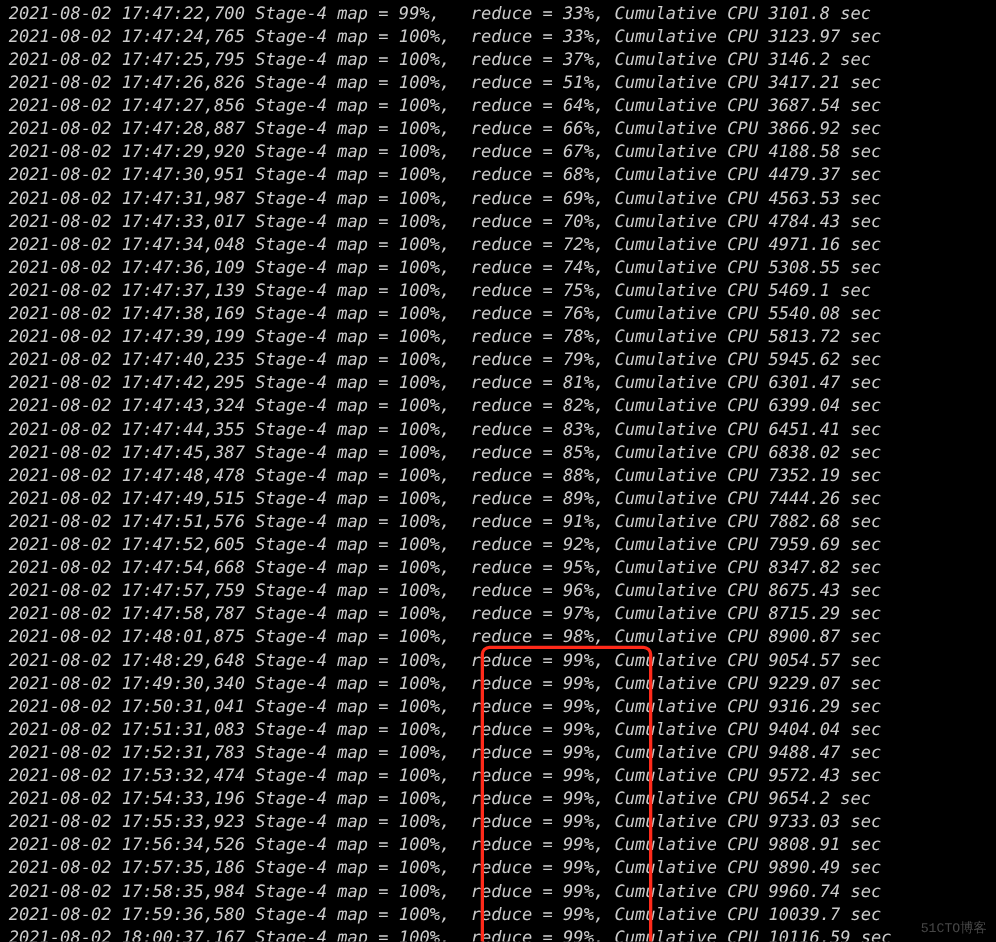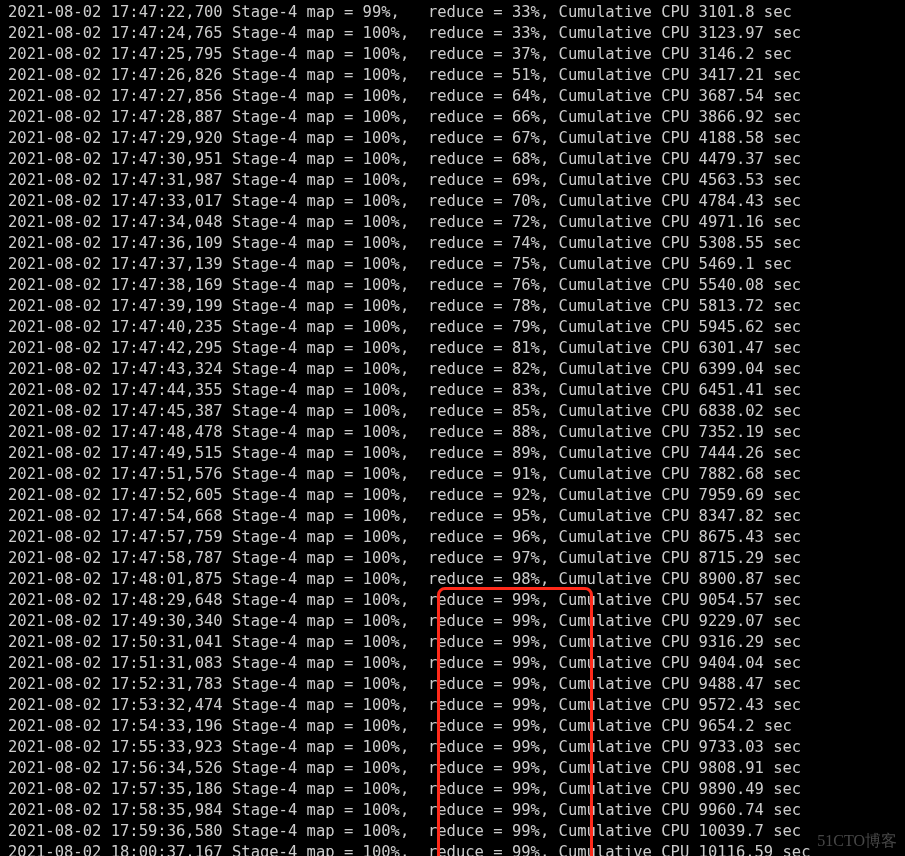--- a/index.html
+++ b/index.html
@@ -16,33 +16,34 @@
   .terminal {
     font-family: "Consolas", "Menlo", "DejaVu Sans Mono", monospace;
     font-size: 15.5px;
     line-height: 21px;
     color: #cccccc;
     white-space: pre;
     padding: 2px 8px 0 8px;
   }
   .logline {
     display: block;
+    font-style: italic;
   }
   .highlight-box {
     position: absolute;
     border: 3px solid #ff2a1a;
     border-radius: 8px;
     pointer-events: none;
   }
   .watermark {
     position: absolute;
     right: 8px;
     bottom: 4px;
-    font-family: Liberation Serif, serif;
-    font-size: 16px;
+    font-family: Liberation Mono, monospace;
+    font-size: 12px;
     color: rgba(200,200,200,0.35);
     pointer-events: none;
   }
 </style>
 </head>
 <body>
 
 <div class="terminal" id="terminal-root"><span class="logline">2021-08-02 17:47:22,700 Stage-4 map = 99%,   reduce = 33%, Cumulative CPU 3101.8 sec</span><span class="logline">2021-08-02 17:47:24,765 Stage-4 map = 100%,  reduce = 33%, Cumulative CPU 3123.97 sec</span><span class="logline">2021-08-02 17:47:25,795 Stage-4 map = 100%,  reduce = 37%, Cumulative CPU 3146.2 sec</span><span class="logline">2021-08-02 17:47:26,826 Stage-4 map = 100%,  reduce = 51%, Cumulative CPU 3417.21 sec</span><span class="logline">2021-08-02 17:47:27,856 Stage-4 map = 100%,  reduce = 64%, Cumulative CPU 3687.54 sec</span><span class="logline">2021-08-02 17:47:28,887 Stage-4 map = 100%,  reduce = 66%, Cumulative CPU 3866.92 sec</span><span class="logline">2021-08-02 17:47:29,920 Stage-4 map = 100%,  reduce = 67%, Cumulative CPU 4188.58 sec</span><span class="logline">2021-08-02 17:47:30,951 Stage-4 map = 100%,  reduce = 68%, Cumulative CPU 4479.37 sec</span><span class="logline">2021-08-02 17:47:31,987 Stage-4 map = 100%,  reduce = 69%, Cumulative CPU 4563.53 sec</span><span class="logline">2021-08-02 17:47:33,017 Stage-4 map = 100%,  reduce = 70%, Cumulative CPU 4784.43 sec</span><span class="logline">2021-08-02 17:47:34,048 Stage-4 map = 100%,  reduce = 72%, Cumulative CPU 4971.16 sec</span><span class="logline">2021-08-02 17:47:36,109 Stage-4 map = 100%,  reduce = 74%, Cumulative CPU 5308.55 sec</span><span class="logline">2021-08-02 17:47:37,139 Stage-4 map = 100%,  reduce = 75%, Cumulative CPU 5469.1 sec</span><span class="logline">2021-08-02 17:47:38,169 Stage-4 map = 100%,  reduce = 76%, Cumulative CPU 5540.08 sec</span><span class="logline">2021-08-02 17:47:39,199 Stage-4 map = 100%,  reduce = 78%, Cumulative CPU 5813.72 sec</span><span class="logline">2021-08-02 17:47:40,235 Stage-4 map = 100%,  reduce = 79%, Cumulative CPU 5945.62 sec</span><span class="logline">2021-08-02 17:47:42,295 Stage-4 map = 100%,  reduce = 81%, Cumulative CPU 6301.47 sec</span><span class="logline">2021-08-02 17:47:43,324 Stage-4 map = 100%,  reduce = 82%, Cumulative CPU 6399.04 sec</span><span class="logline">2021-08-02 17:47:44,355 Stage-4 map = 100%,  reduce = 83%, Cumulative CPU 6451.41 sec</span><span class="logline">2021-08-02 17:47:45,387 Stage-4 map = 100%,  reduce = 85%, Cumulative CPU 6838.02 sec</span><span class="logline">2021-08-02 17:47:48,478 Stage-4 map = 100%,  reduce = 88%, Cumulative CPU 7352.19 sec</span><span class="logline">2021-08-02 17:47:49,515 Stage-4 map = 100%,  reduce = 89%, Cumulative CPU 7444.26 sec</span><span class="logline">2021-08-02 17:47:51,576 Stage-4 map = 100%,  reduce = 91%, Cumulative CPU 7882.68 sec</span><span class="logline">2021-08-02 17:47:52,605 Stage-4 map = 100%,  reduce = 92%, Cumulative CPU 7959.69 sec</span><span class="logline">2021-08-02 17:47:54,668 Stage-4 map = 100%,  reduce = 95%, Cumulative CPU 8347.82 sec</span><span class="logline">2021-08-02 17:47:57,759 Stage-4 map = 100%,  reduce = 96%, Cumulative CPU 8675.43 sec</span><span class="logline">2021-08-02 17:47:58,787 Stage-4 map = 100%,  reduce = 97%, Cumulative CPU 8715.29 sec</span><span class="logline">2021-08-02 17:48:01,875 Stage-4 map = 100%,  reduce = 98%, Cumulative CPU 8900.87 sec</span><span class="logline">2021-08-02 17:48:29,648 Stage-4 map = 100%,  reduce = 99%, Cumulative CPU 9054.57 sec</span><span class="logline">2021-08-02 17:49:30,340 Stage-4 map = 100%,  reduce = 99%, Cumulative CPU 9229.07 sec</span><span class="logline">2021-08-02 17:50:31,041 Stage-4 map = 100%,  reduce = 99%, Cumulative CPU 9316.29 sec</span><span class="logline">2021-08-02 17:51:31,083 Stage-4 map = 100%,  reduce = 99%, Cumulative CPU 9404.04 sec</span><span class="logline">2021-08-02 17:52:31,783 Stage-4 map = 100%,  reduce = 99%, Cumulative CPU 9488.47 sec</span><span class="logline">2021-08-02 17:53:32,474 Stage-4 map = 100%,  reduce = 99%, Cumulative CPU 9572.43 sec</span><span class="logline">2021-08-02 17:54:33,196 Stage-4 map = 100%,  reduce = 99%, Cumulative CPU 9654.2 sec</span><span class="logline">2021-08-02 17:55:33,923 Stage-4 map = 100%,  reduce = 99%, Cumulative CPU 9733.03 sec</span><span class="logline">2021-08-02 17:56:34,526 Stage-4 map = 100%,  reduce = 99%, Cumulative CPU 9808.91 sec</span><span class="logline">2021-08-02 17:57:35,186 Stage-4 map = 100%,  reduce = 99%, Cumulative CPU 9890.49 sec</span><span class="logline">2021-08-02 17:58:35,984 Stage-4 map = 100%,  reduce = 99%, Cumulative CPU 9960.74 sec</span><span class="logline">2021-08-02 17:59:36,580 Stage-4 map = 100%,  reduce = 99%, Cumulative CPU 10039.7 sec</span><span class="logline">2021-08-02 18:00:37,167 Stage-4 map = 100%,  reduce = 99%, Cumulative CPU 10116.59 sec</span></div>
 <div class="highlight-box" id="hl-box" style="left: 437px; top: 587px; width: 150px; height: 300px;"></div>
 <div class="watermark">51CTO博客</div>

